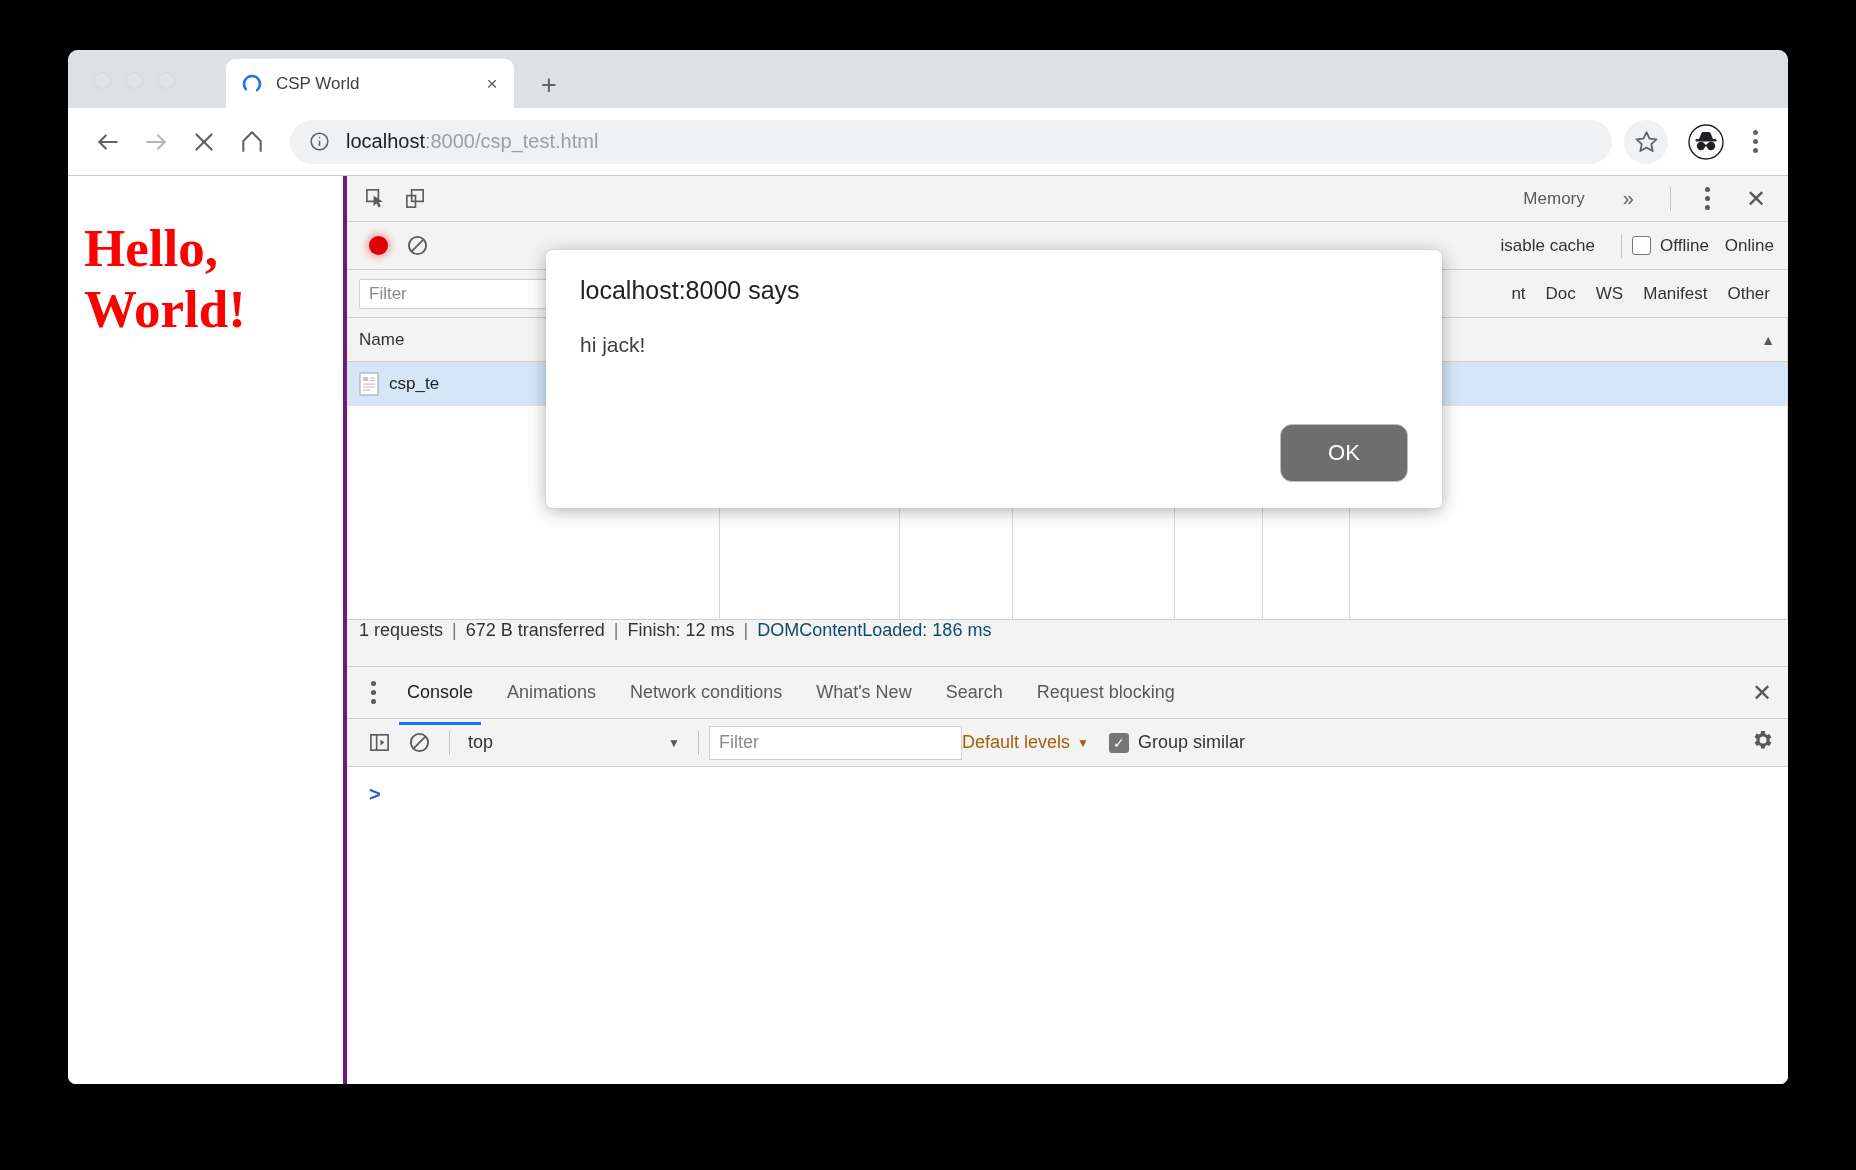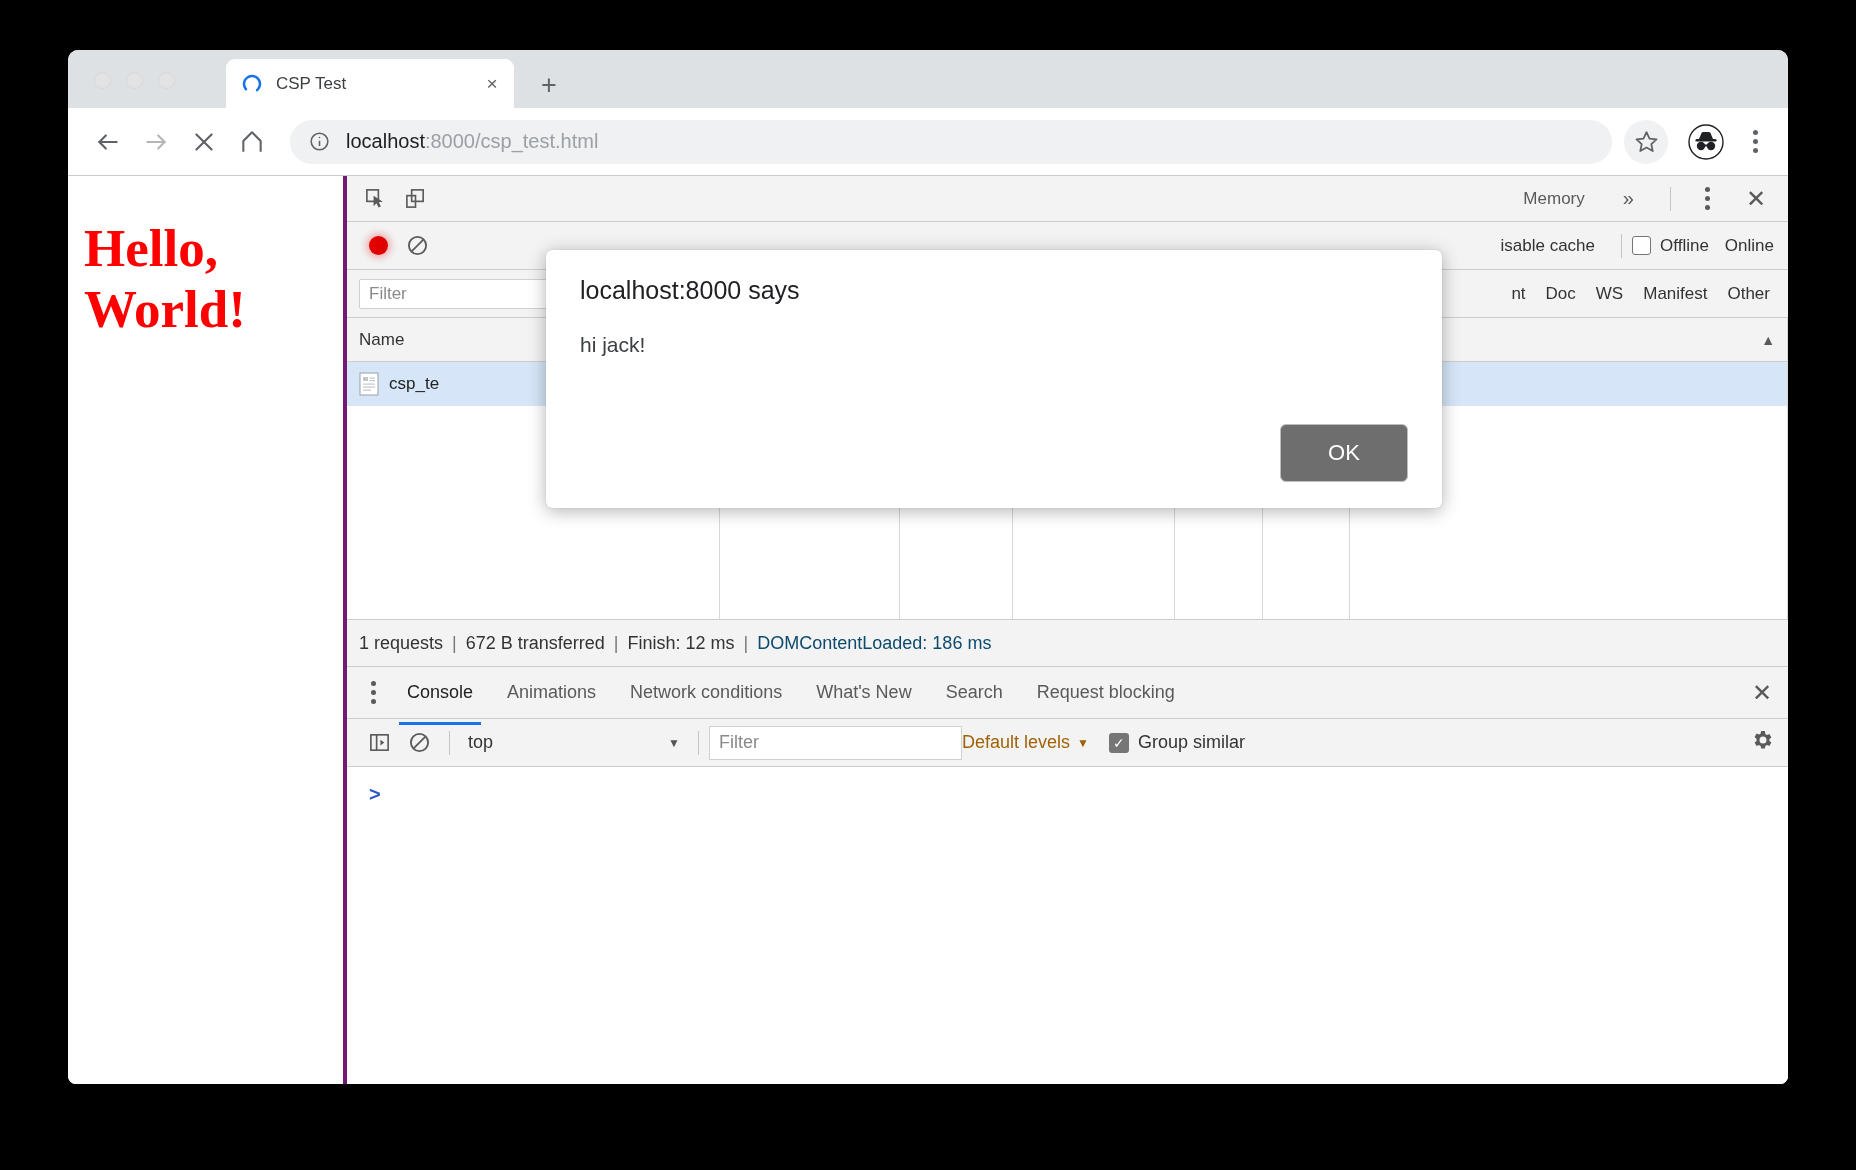--- a/index.html
+++ b/index.html
@@ -301,21 +301,21 @@
     background: #a9c9ef;
     border: 1px solid #6f9fd8;
   }
 
   
   #net-status-bar {
     height: 48px;
     background: #f3f3f3;
     border-top: 1px solid #cdcdcd;
     border-bottom: 1px solid #cdcdcd;
-    display: flex; align-items: center;
+    display: flex; align-items: flex-start;
     padding-left: 12px;
     font-size: 18px; color: #333;
     flex: none;
   }
   #dcl-text { color: #0c4a6e; }
 
   
   #drawer-tabbar {
     height: 52px;
     background: #f3f3f3;
@@ -406,21 +406,21 @@
     margin-bottom: 28px;
   }
   #dialog-message {
     font-size: 21px; color: #3c4043;
   }
   #dialog-ok-button {
     margin-top: auto; margin-left: auto;
     width: 128px; height: 58px;
     background: #6e6e6e;
     border: 1px solid #bdbdbd;
-    border-radius: 6px;
+    border-radius: 12px;
     color: #fff; font-size: 22px;
     display: flex; align-items: center; justify-content: center;
     cursor: pointer;
   }
 </style>
 </head>
 <body>
 
 <div id="browser-window">
 
@@ -430,21 +430,21 @@
       <div class="traffic-light"></div>
       <div class="traffic-light"></div>
     </div>
 
     <div id="tab-active">
       <span id="tab-favicon">
         <svg width="20" height="20" viewBox="0 0 20 20">
           <path d="M10 2 A8 8 0 1 0 18 10" fill="none" stroke="#1a73e8" stroke-width="2.6" stroke-linecap="round" transform="rotate(140 10 10)"></path>
         </svg>
       </span>
-      <span id="tab-title">CSP Test</span>
+      <span id="tab-title">CSP World</span>
       <span id="tab-close">×</span>
     </div>
 
     <div id="new-tab-button">+</div>
   </div>
 
   <div id="toolbar">
     <div class="nav-btn">
       <svg width="26" height="26" viewBox="0 0 24 24" fill="none" stroke="currentColor" stroke-width="2" stroke-linecap="round" stroke-linejoin="round">
           <line x1="20" y1="12" x2="4" y2="12"></line>

